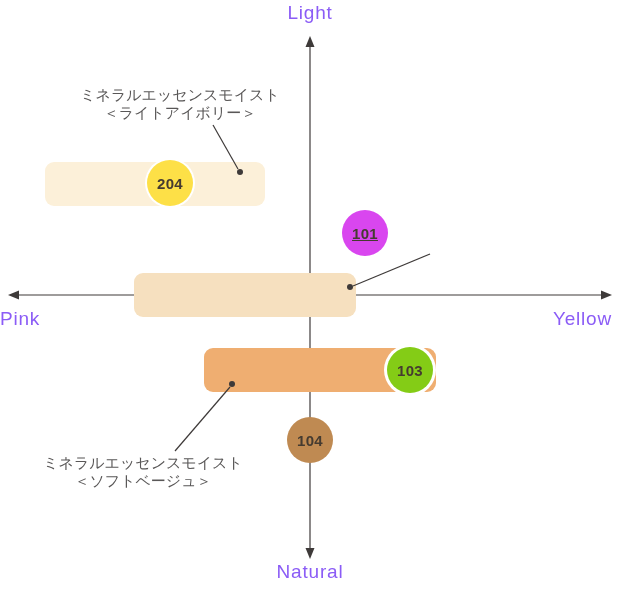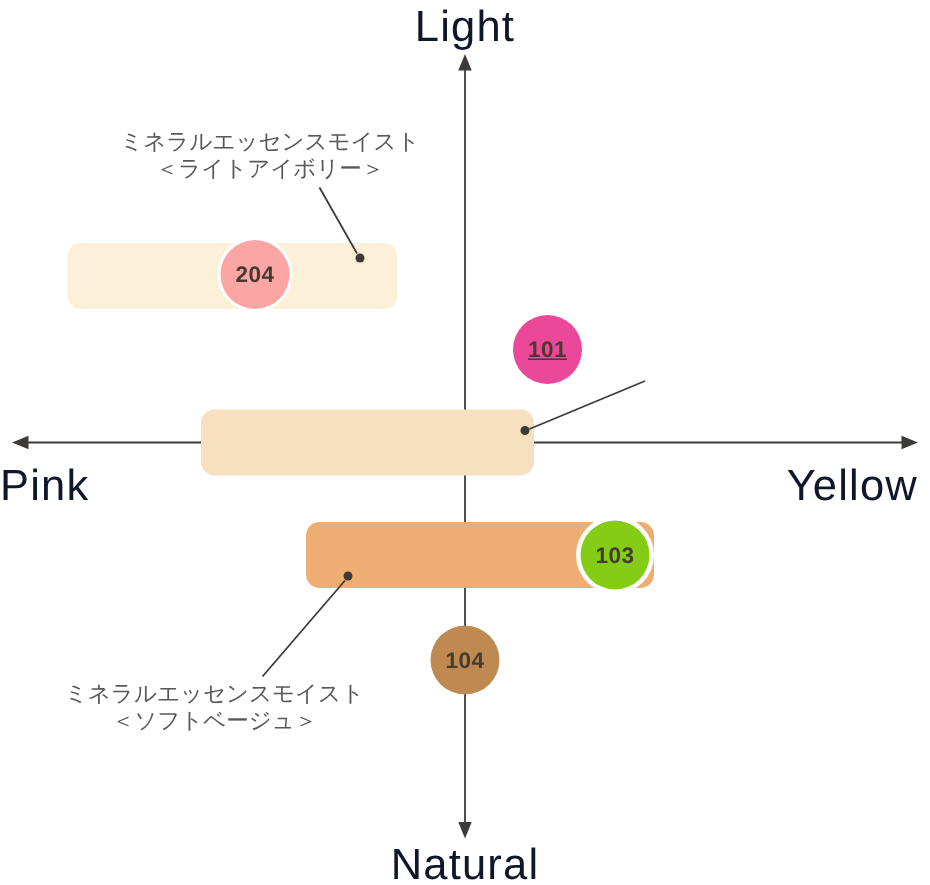--- a/index.html
+++ b/index.html
@@ -23,21 +23,21 @@
   }
   .ring2 { box-shadow:0 0 0 2px #fff; }
   .ring3 { box-shadow:0 0 0 3px #fff; }
   .c205 { left:72px;  top:138px; }
   .c204 { left:147px; top:160px; }
   .c101 { left:342px; top:210px; }
   .c102 { left:287px; top:272px; }
   .c103 { left:387px; top:347px; }
   .c104 { left:287px; top:417px; }
 
-  .axis-label { position:absolute; color:#0f172a; font-size:29px; letter-spacing:.8px; }
+  .axis-label { position:absolute; color:#8b5cf6; font-size:19px; letter-spacing:.8px; }
   .al-light   { left:240px; top:2px;   width:140px; text-align:center; }
   .al-natural { left:240px; top:561px; width:140px; text-align:center; }
   .al-pink    { left:0;   top:308px; }
   .al-yellow  { left:498px; top:308px; width:114px; text-align:right; }
 
   .note { position:absolute; color:#595757; font-size:15px; line-height:18px; }
   .note-ivory   { left:62px;  top:86px;  width:236px; text-align:center; }
   .note-neutral { left:432px; top:198px; text-align:left; }
   .note-beige   { left:33px;  top:454px; width:220px; text-align:center; }
 </style>
@@ -61,22 +61,22 @@
 
   <svg class="layer" width="620" height="590">
     <line x1="213" y1="125" x2="238" y2="169" stroke="#3e3a39" stroke-width="1.2"></line>
     <circle cx="240" cy="172" r="3" fill="#3e3a39"></circle>
     <line x1="430" y1="254" x2="353" y2="286" stroke="#3e3a39" stroke-width="1.2"></line>
     <circle cx="350" cy="287" r="3" fill="#3e3a39"></circle>
     <line x1="175" y1="451" x2="230" y2="387" stroke="#3e3a39" stroke-width="1.2"></line>
     <circle cx="232" cy="384" r="3" fill="#3e3a39"></circle>
   </svg>
 
-  <div class="shade c204 ring2" style="background-color: #fca5a5;">204</div>
-  <div class="shade c101" style="background-color: #ec4899; text-decoration: underline;">101</div>
+  <div class="shade c204 ring2" style="background-color: #fde047;">204</div>
+  <div class="shade c101" style="background-color: #d946ef; text-decoration: underline;">101</div>
   <div class="shade c103 ring3" style="background-color: #84cc16;">103</div>
   <div class="shade c104" style="background-color: rgb(191, 138, 82); text-align: center;">104</div>
 
   <div class="axis-label al-light">Light</div>
   <div class="axis-label al-natural">Natural</div>
   <div class="axis-label al-pink">Pink</div>
   <div class="axis-label al-yellow">Yellow</div>
 
   <div class="note note-ivory">
     <div>ミネラルエッセンスモイスト</div>

